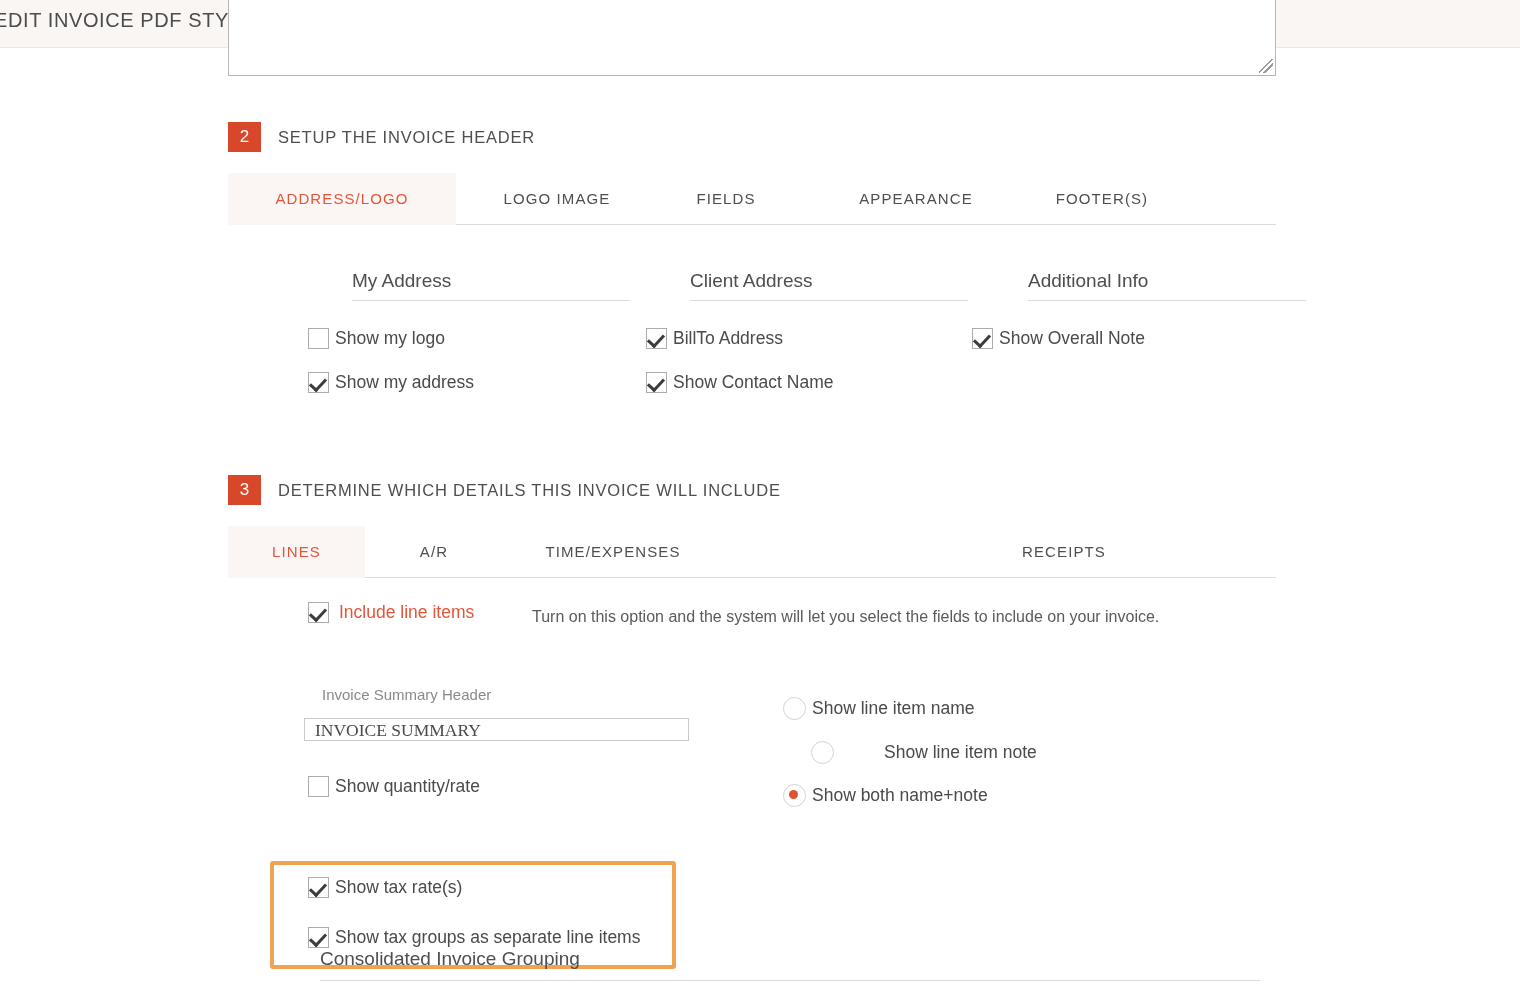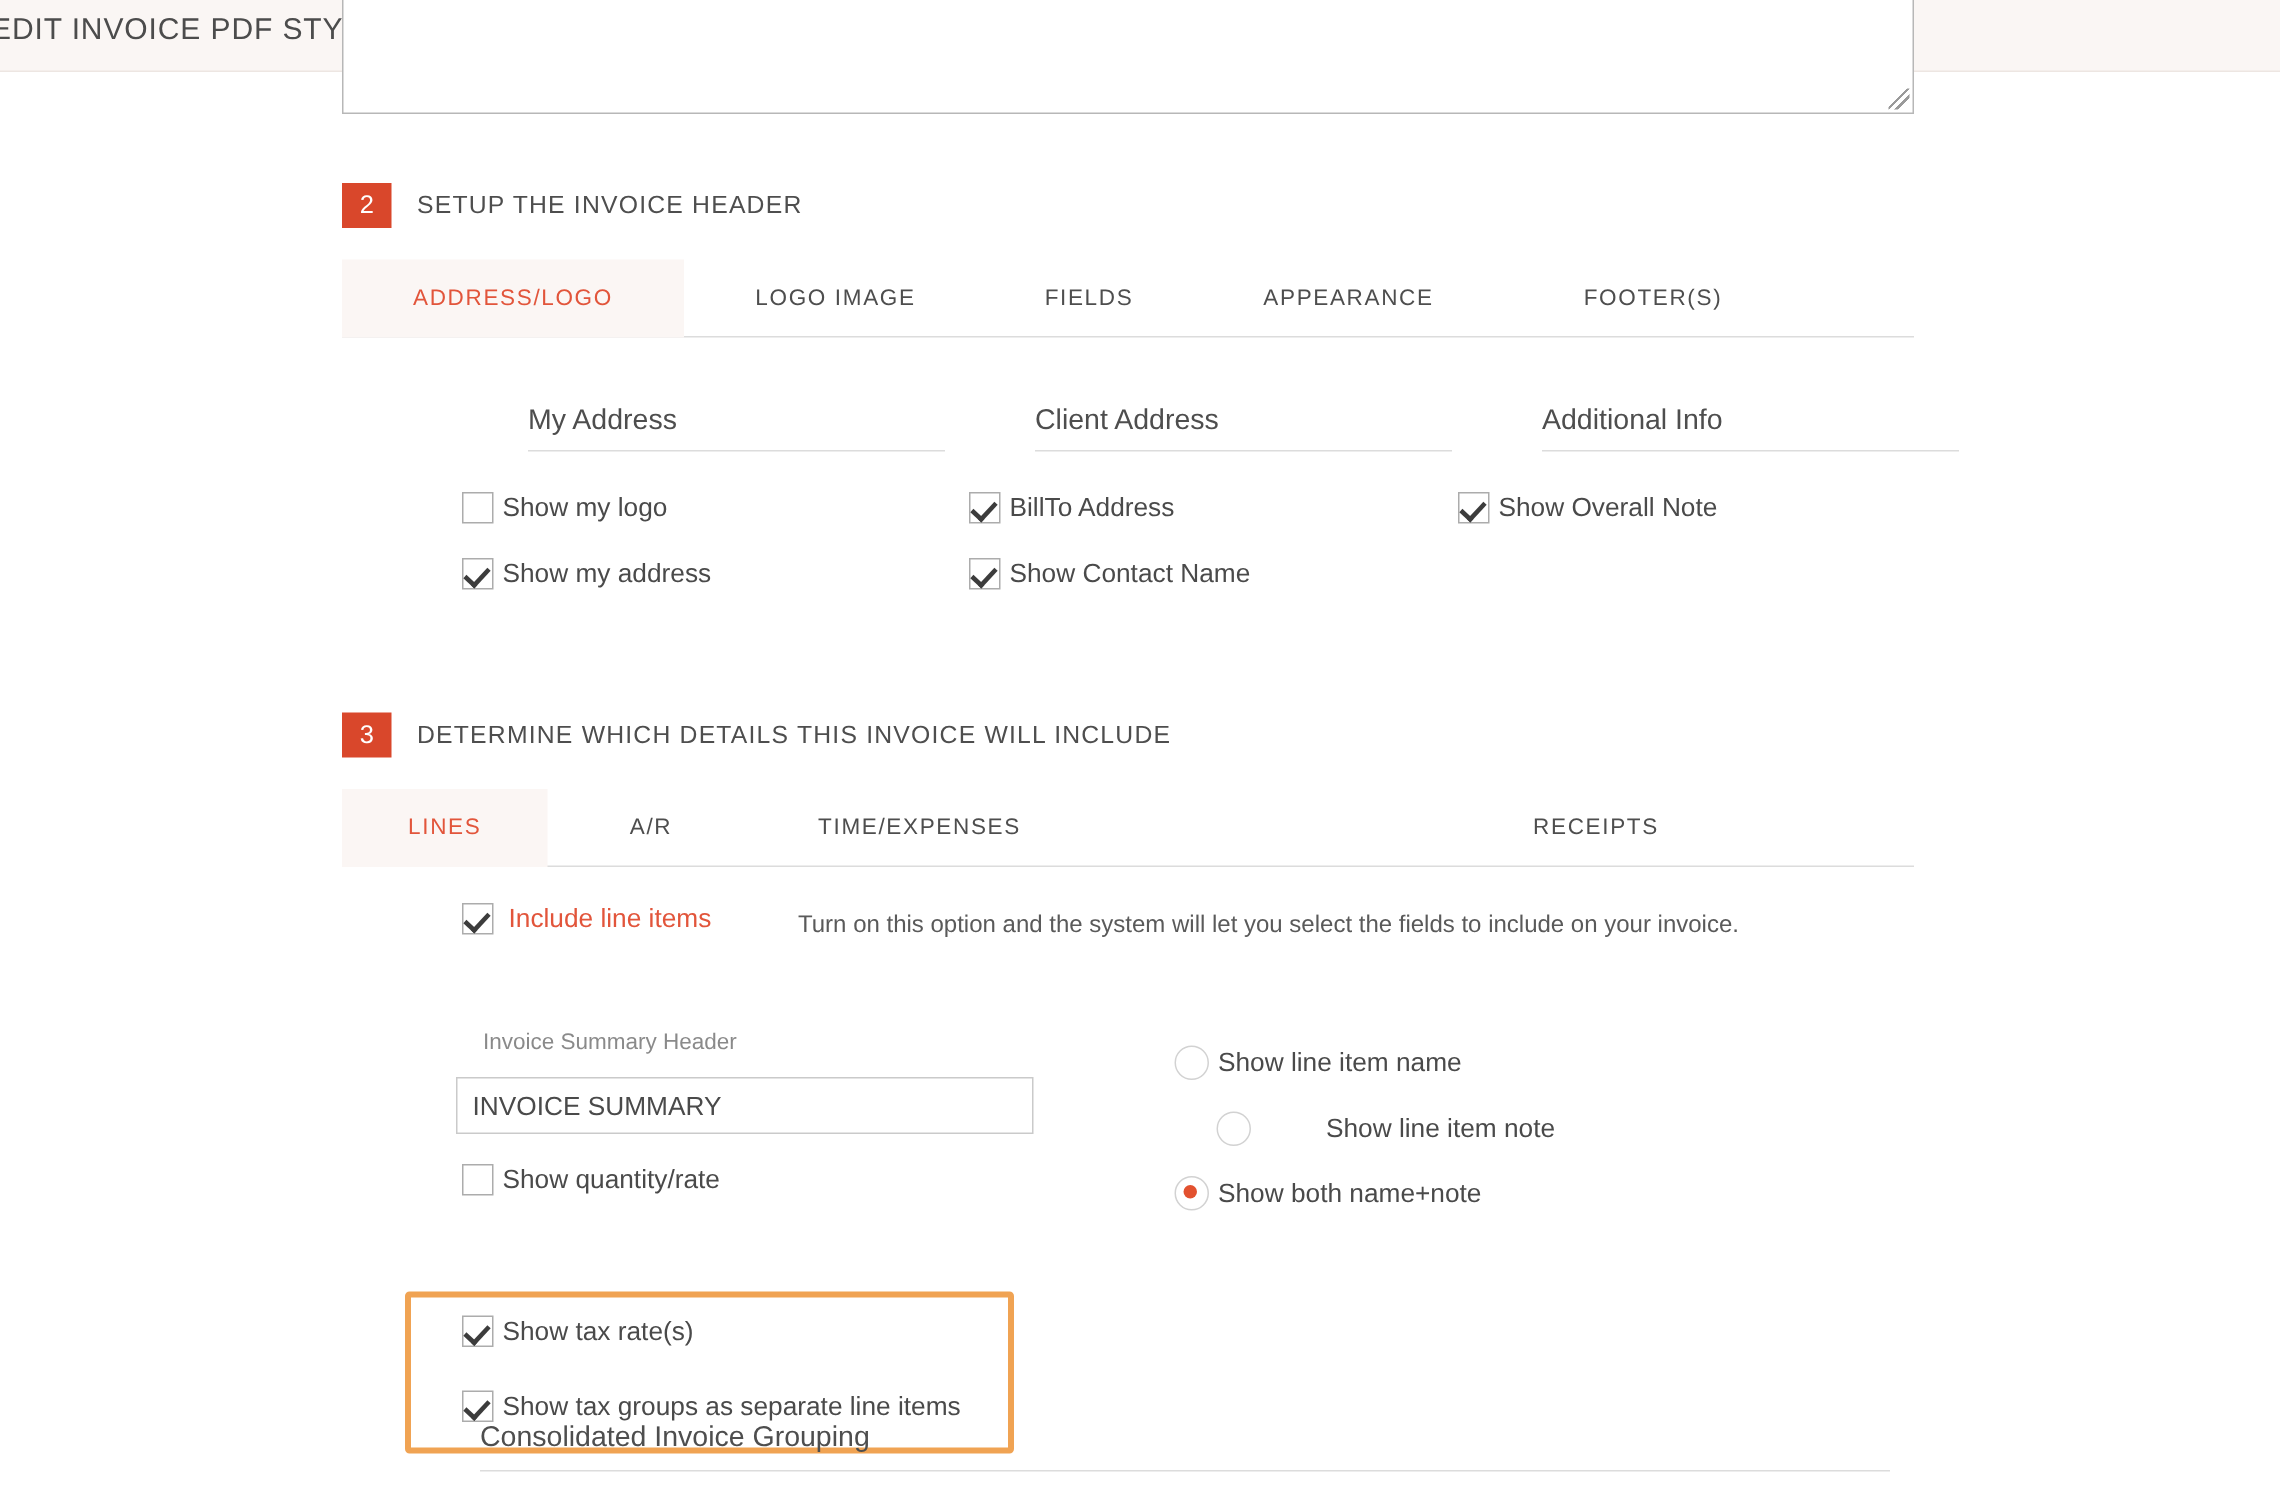--- a/index.html
+++ b/index.html
@@ -158,24 +158,24 @@
 
   
   .field-label {
     position: absolute;
     font-size: 15px;
     color: #8A8A8A;
     white-space: nowrap;
   }
   .text-input {
     position: absolute;
-    width: 385px; height: 38px;
+    width: 385px; height: 23px;
     border: 1px solid #CACACA;
     background: #fff;
-    font-family: Liberation Sans, sans-serif;
+    font-family: Liberation Serif, serif;
     font-size: 17.5px;
     color: #4A4A4A;
     padding: 0 10px;
     line-height: 36px;
   }
 
   
   .highlight {
     position: absolute;
     left: 270px; top: 813px;
@@ -207,21 +207,21 @@
     <div class="resize-grip"></div>
   </div>
 
   <div class="sec-badge" style="left:228px; top:74px;">2</div>
   <div class="sec-title" style="left:278px; top:80px;">SETUP THE INVOICE HEADER</div>
 
   <div class="tabs" style="top:125px;">
     <div class="tab active" style="left:0px; width:228px;">ADDRESS/LOGO</div>
     <div class="tab" style="left:244px; width:170px;">LOGO IMAGE</div>
     <div class="tab" style="left:438px; width:120px;">FIELDS</div>
-    <div class="tab" style="left:578px; width:186px;">APPEARANCE</div>
+    <div class="tab" style="left:595px; width:186px;">APPEARANCE</div>
     <div class="tab" style="left:794px; width:160px;">FOOTER(S)</div>
   </div>
 
   <div class="col-head" style="left:308px; top:222px; width:278px;">My Address</div>
   <div class="cbrow" style="left:308px; top:280px;">
     <span class="cbox"></span>
     <span class="cblabel">Show my logo</span>
   </div>
   <div class="cbrow" style="left:308px; top:324px;">
     <span class="cbox checked"></span>

